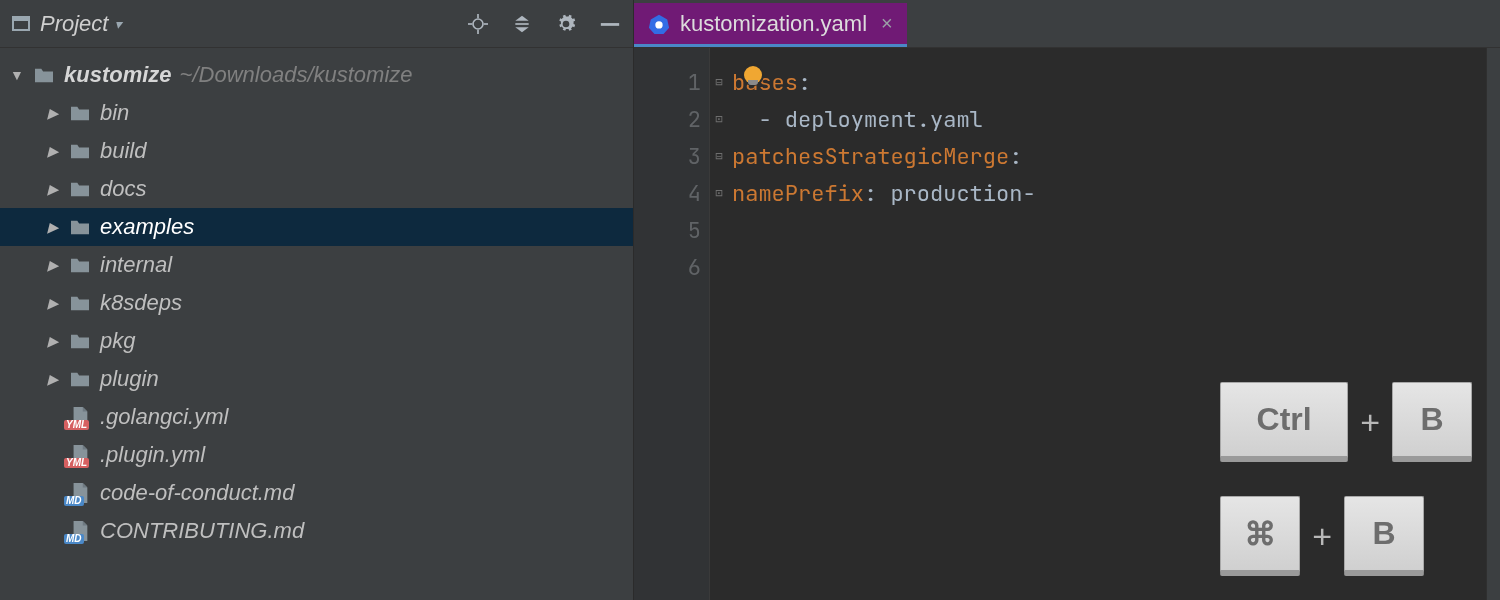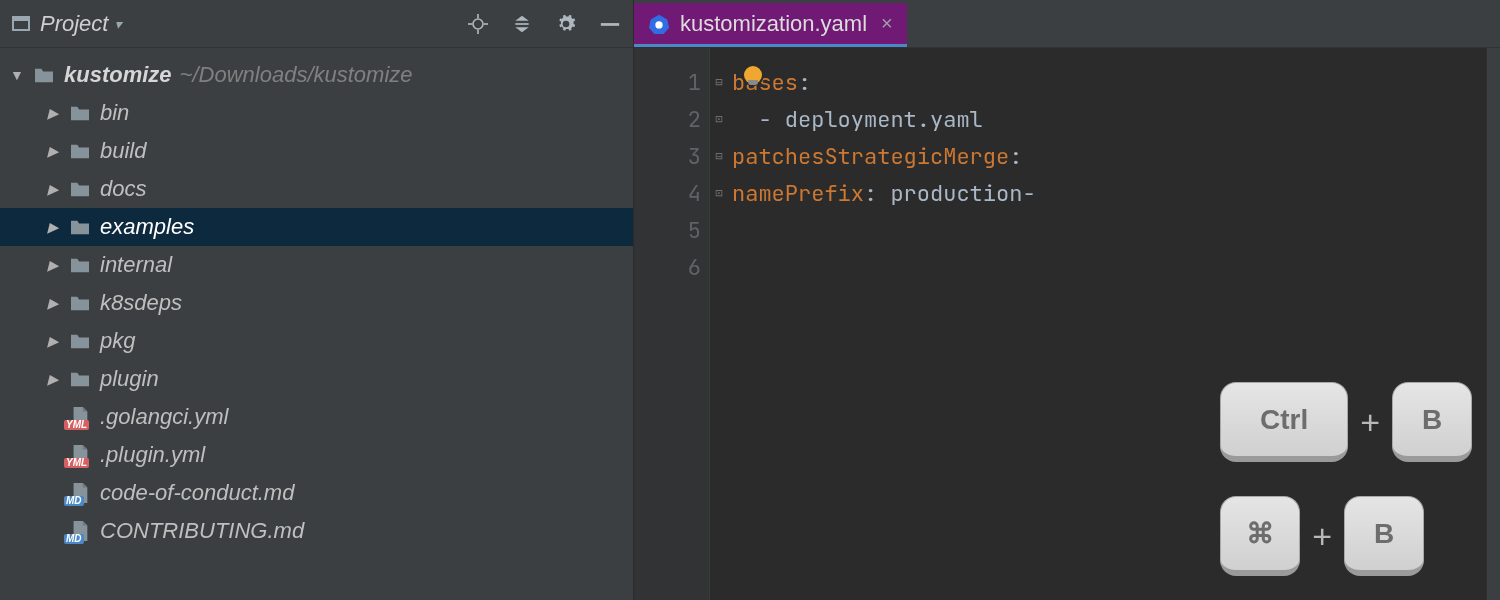--- a/index.html
+++ b/index.html
@@ -51,21 +51,21 @@
   .key { color:#cc7832; }
   .val { color:#a9b7c6; }
   .dash { color:#a9b7c6; }
   .caret { display:inline-block; width:2px; height:26px; background:#bbbbbb; vertical-align:middle; margin-bottom:4px; }
   .bulb { position:absolute; left:16px; top:18px; width:18px; height:18px; background:#f0a732; border-radius:50%; box-shadow:0 0 0 2px #2b2b2b; z-index:3; }
   .bulb::after { content:""; position:absolute; left:4px; top:14px; width:10px; height:5px; background:#8a8a8a; border-radius:0 0 3px 3px; }
 
   
   .keys-overlay { position:absolute; right:28px; bottom:24px; display:flex; flex-direction:column; gap:34px; z-index:10; }
   .key-row { display:flex; align-items:center; gap:12px; }
-  .keycap { min-width:80px; height:80px; padding:0 18px; background:linear-gradient(#e5e5e5,#d0d0d0); border:1px solid #a8a8a8; border-bottom:6px solid #9a9a9a; border-radius:16px; display:flex; align-items:center; justify-content:center; font-size:28px; font-weight:700; color:#6d6d6d; font-family:Arial,sans-serif; }
+  .keycap { min-width:80px; height:80px; padding:0 18px; background:linear-gradient(#e5e5e5,#d0d0d0); border:1px solid #a8a8a8; border-bottom:6px solid #9a9a9a; border-radius:2px; display:flex; align-items:center; justify-content:center; font-size:32px; font-weight:700; color:#6d6d6d; font-family:Arial,sans-serif; }
   .keycap.large { min-width:128px; }
   .plus { font-size:34px; color:#b8b8b8; font-weight:400; }
 
   
   .scroll-strip { position:absolute; right:0; top:48px; bottom:0; width:14px; background:#3c3f41; border-left:1px solid #2f2f2f; }
 </style>
 </head>
 <body>
 
 <div class="app">

